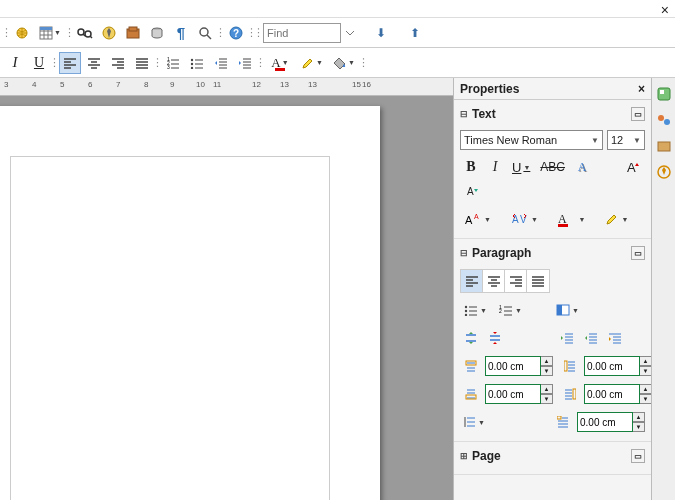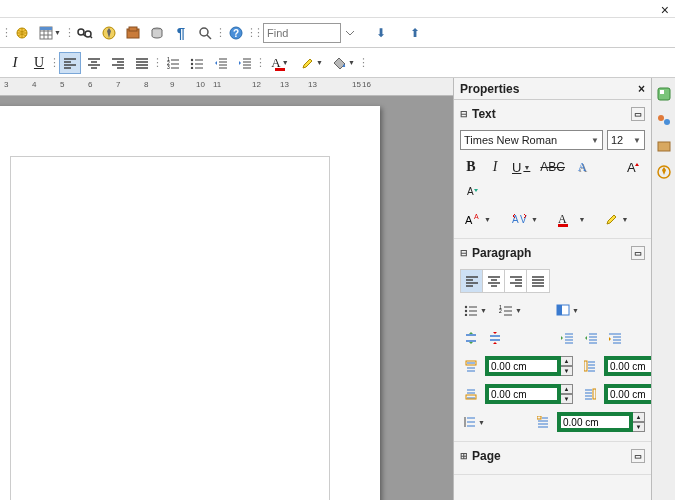--- a/index.html
+++ b/index.html
@@ -37,21 +37,21 @@
 .fontsize .dd { margin-left: auto; font-size: 8px; color: #555; }
 .pbtn { min-width: 22px; height: 22px; padding: 0 3px; display: flex; align-items: center; justify-content: center; border: 1px solid transparent; cursor: pointer; font-size: 12px; }
 .pbtn.sel { border-color: #7aa7d8; background: #cde0f4; }
 .pbtn .caret { font-size: 7px; margin-left: 2px; color: #444; }
 .iconrow { display: flex; gap: 2px; flex-wrap: wrap; }
 .alnset { display: flex; border: 1px solid #ccc; background: #fff; }
 .alnset .pbtn { border: none; border-right: 1px solid #ccc; }
 .alnset .pbtn:last-child { border-right: none; }
 .lbl { font-size: 11px; text-decoration: underline; text-decoration-color: transparent; }
 .spinbox { display: flex; align-items: center; }
-.spinbox input { width: 76px; height: 20px; border: 4px solid #15803d; font-size: 10px; padding: 0 2px; }
+.spinbox input { width: 56px; height: 20px; border: 1px solid #15803d; font-size: 10px; padding: 0 2px; }
 .spinbox .spins { display: flex; flex-direction: column; width: 12px; }
 .spinbox .spins div { height: 10px; border: 1px solid #888; border-left: none; font-size: 6px; display: flex; align-items: center; justify-content: center; cursor: pointer; background: #eee; }
 .half { display: flex; gap: 6px; }
 .half > div { flex: 1; }
 
 .tabstrip { width: 24px; background: #eee; border-left: 1px solid #bbb; display: flex; flex-direction: column; align-items: center; gap: 6px; padding-top: 6px; }
 .tabstrip .tab { width: 20px; height: 20px; display: flex; align-items: center; justify-content: center; cursor: pointer; font-size: 14px; }
 
 svg { pointer-events: none; }
 </style>

